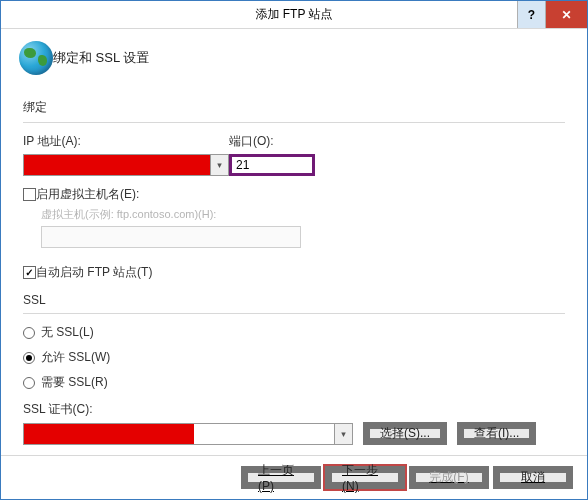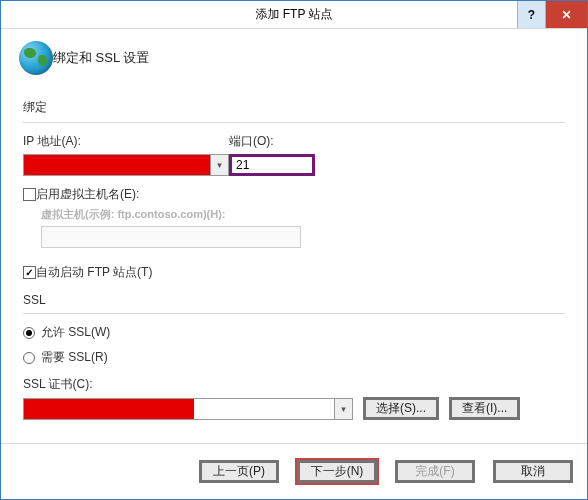--- a/index.html
+++ b/index.html
@@ -23,33 +23,33 @@
   .row { display: flex; margin-bottom: 10px; }
   .col label { display: block; font-size: 12px; margin-bottom: 4px; }
   .ip-select { width: 206px; height: 22px; border: 1px solid #999; background: #fff; display: flex; }
   .ip-select .redval { flex: 1; background: #e40000; }
   .ip-select .dd { width: 18px; border-left: 1px solid #999; background: #efefef; display: flex; align-items: center; justify-content: center; font-size: 9px; color: #555; }
   .port-input { width: 86px; height: 22px; border: 3px solid #701a75; padding: 0 4px; font-size: 12px; }
   .chk-row { display: flex; align-items: center; font-size: 12px; margin-bottom: 4px; }
   .chk { width: 13px; height: 13px; border: 1px solid #666; background: #fff; display: inline-flex; align-items: center; justify-content: center; font-size: 10px; line-height: 1; }
   .chk.checked::after { content: "✓"; color: #000; font-weight: bold; }
   .vhost-sub { margin-left: 18px; }
-  .vhost-label { font-size: 11px; color: #b5b5b5; margin-bottom: 4px; font-weight: bold; }
+  .vhost-label { font-size: 11px; color: #b5b5b5; margin-bottom: 4px; }
   .vhost-input { width: 260px; height: 22px; border: 1px solid #cfcfcf; background: #fafafa; }
   .gap { height: 16px; }
   .radio-row { display: flex; align-items: center; gap: 6px; font-size: 12px; margin-bottom: 8px; }
   .radio { width: 12px; height: 12px; border: 1px solid #666; border-radius: 50%; display: inline-flex; align-items: center; justify-content: center; }
   .radio.checked::after { content: ""; width: 6px; height: 6px; background: #000; border-radius: 50%; }
   .cert-row { display: flex; gap: 10px; align-items: center; margin-top: 4px; }
   .cert-select { width: 330px; height: 22px; border: 1px solid #999; background: #fff; display: flex; }
   .cert-select .redval { width: 170px; background: #e40000; }
   .cert-select .spacer { flex: 1; }
   .cert-select .dd { width: 18px; border-left: 1px solid #999; background: #efefef; display: flex; align-items: center; justify-content: center; font-size: 9px; color: #555; }
-  .btn { height: 23px; padding: 0 10px; font-size: 12px; border: 3px solid #737373; background: #eaeaea; color: #222; display: inline-flex; align-items: center; justify-content: center; cursor: default; }
-  .footer { border-top: 1px solid #d8d8d8; padding: 16px 14px; display: flex; justify-content: flex-end; gap: 18px; }
+  .btn { height: 23px; padding: 0 10px; font-size: 12px; border: 7px solid #737373; background: #eaeaea; color: #222; display: inline-flex; align-items: center; justify-content: center; cursor: default; }
+  .footer { border-top: 1px solid #d8d8d8; padding: 10px 14px; display: flex; justify-content: flex-end; gap: 4px; text-decoration: underline; }
   .footer .btn { width: 80px; }
   .btn.disabled { color: #9a9a9a; }
   .btn.highlight { box-shadow: 0 0 0 2px #c24747; }
 </style>
 </head>
 <body>
 
 <div class="window">
 
   <div class="titlebar">
@@ -99,20 +99,24 @@
       <span class="chk checked"></span>
       <span>自动启动 FTP 站点(T)</span>
     </div>
 
     <div style="height:8px"></div>
 
     <div class="group-title">SSL</div>
     <hr class="hr">
 
     <div class="radio-row">
+      <span class="radio"></span>
+      <span>无 SSL(L)</span>
+    </div>
+    <div class="radio-row">
       <span class="radio checked"></span>
       <span>允许 SSL(W)</span>
     </div>
     <div class="radio-row">
       <span class="radio"></span>
       <span>需要 SSL(R)</span>
     </div>
 
     <div style="height:2px"></div>
     <div style="font-size:12px;margin-bottom:4px;">SSL 证书(C):</div>

